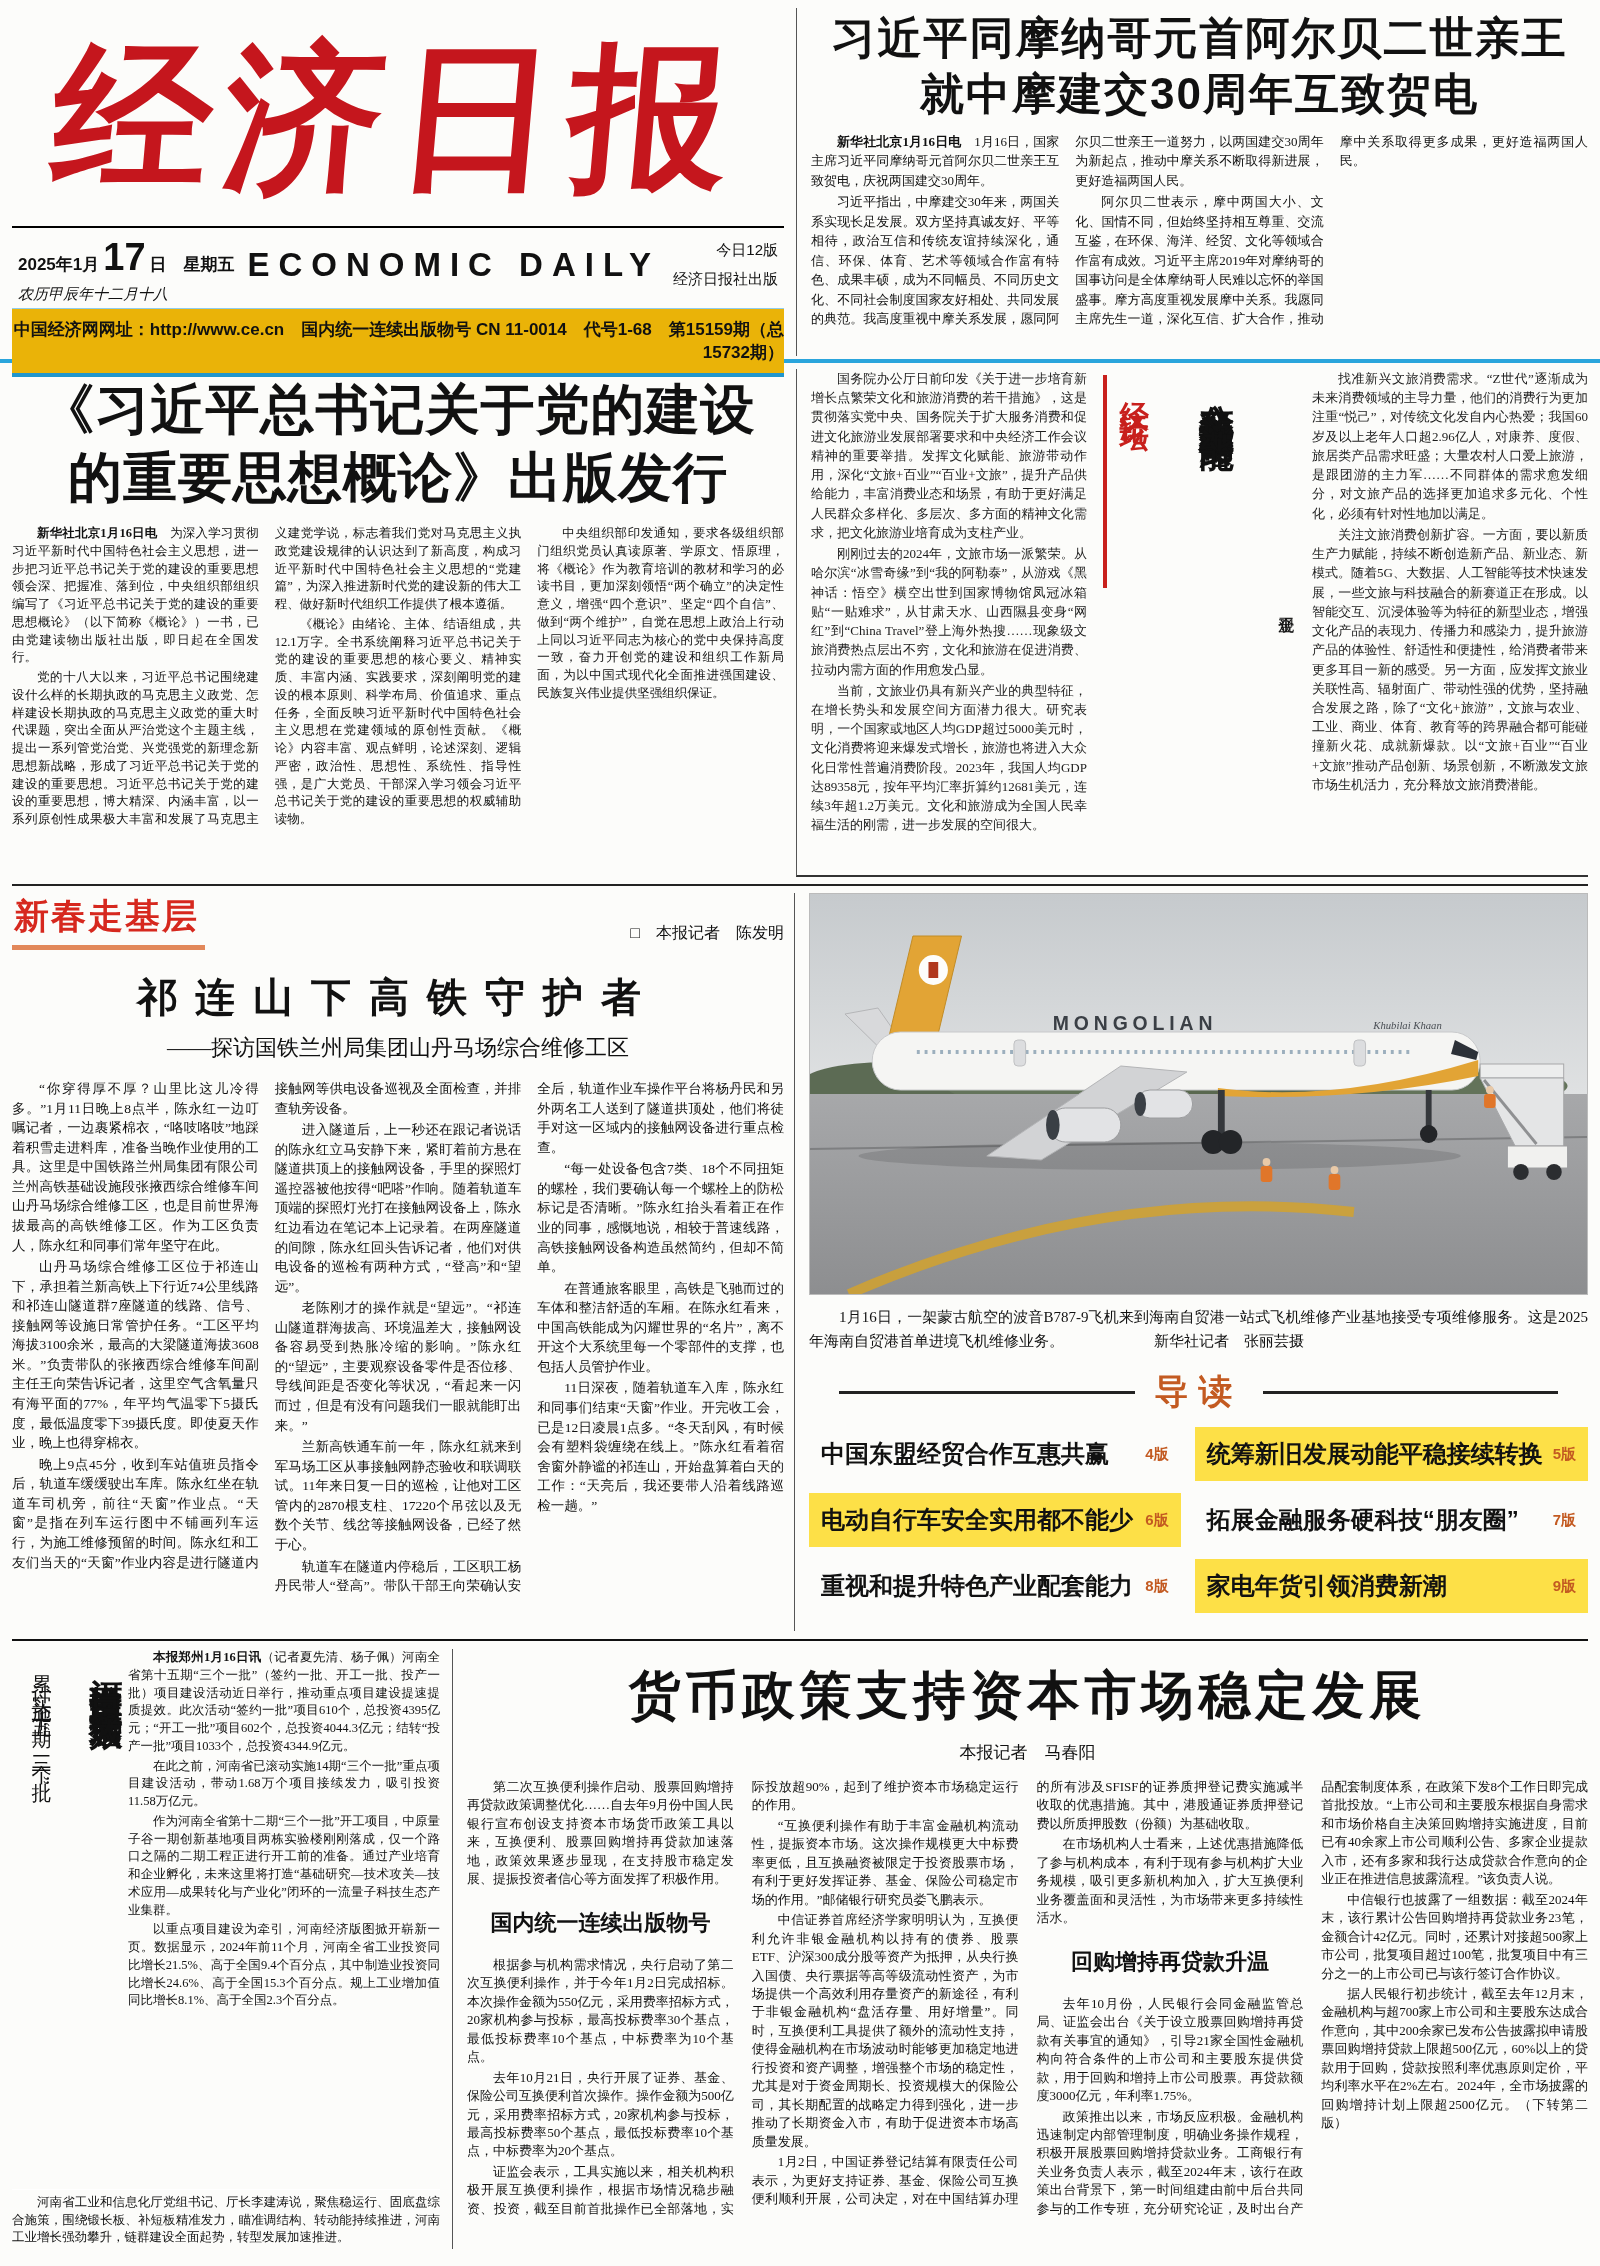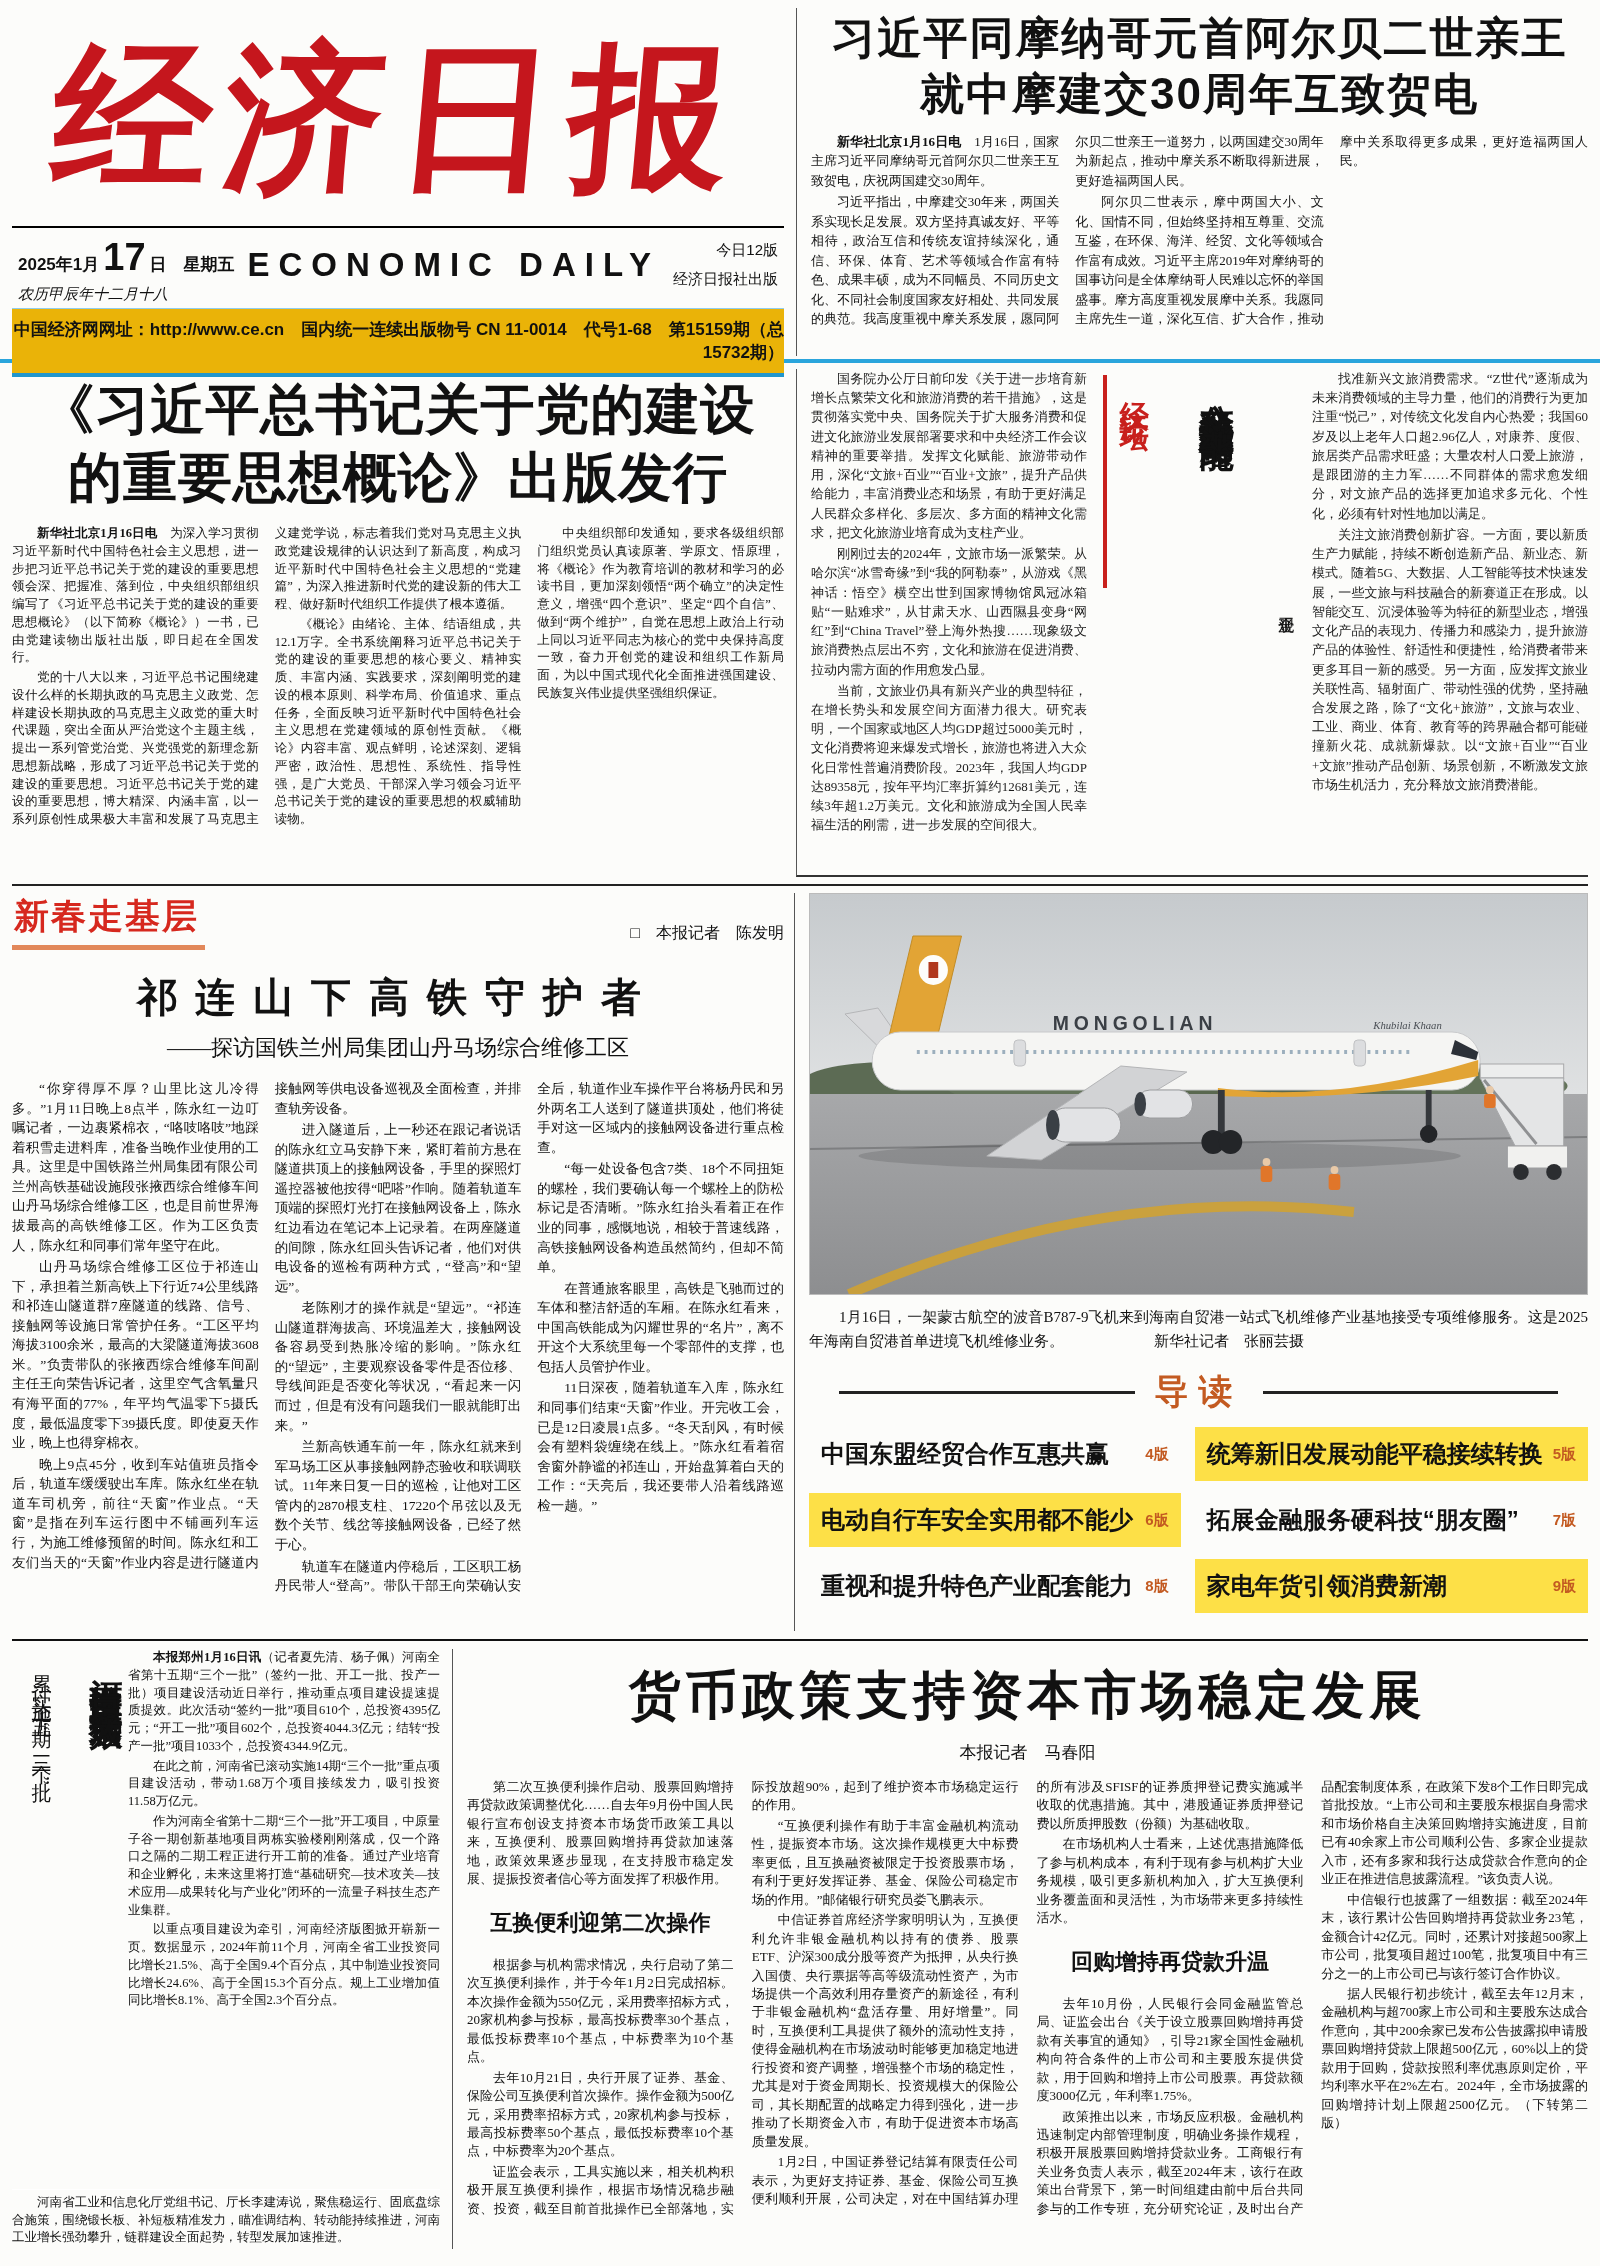--- a/index.html
+++ b/index.html
@@ -316,21 +316,21 @@
       <div class="hn-foot">
         <p>河南省工业和信息化厅党组书记、厅长李建涛说，聚焦稳运行、固底盘综合施策，围绕锻长板、补短板精准发力，瞄准调结构、转动能持续推进，河南工业增长强劲攀升，链群建设全面起势，转型发展加速推进。</p>
       </div>
     </div>
 
     <div class="money">
       <div class="mn-h sans">货币政策支持资本市场稳定发展</div>
       <div class="mn-byline">本报记者　马春阳</div>
       <div class="mn-cols">
         <p>第二次互换便利操作启动、股票回购增持再贷款政策调整优化……自去年9月份中国人民银行宣布创设支持资本市场货币政策工具以来，互换便利、股票回购增持再贷款加速落地，政策效果逐步显现，在支持股市稳定发展、提振投资者信心等方面发挥了积极作用。</p>
-        <div class="subhead">互换便利迎第二次操作</div>
+        <div class="subhead">国内统一连续出版物号</div>
         <p>根据参与机构需求情况，央行启动了第二次互换便利操作，并于今年1月2日完成招标。本次操作金额为550亿元，采用费率招标方式，20家机构参与投标，最高投标费率30个基点，最低投标费率10个基点，中标费率为10个基点。</p>
         <p>去年10月21日，央行开展了证券、基金、保险公司互换便利首次操作。操作金额为500亿元，采用费率招标方式，20家机构参与投标，最高投标费率50个基点，最低投标费率10个基点，中标费率为20个基点。</p>
         <p>证监会表示，工具实施以来，相关机构积极开展互换便利操作，根据市场情况稳步融资、投资，截至目前首批操作已全部落地，实际投放超90%，起到了维护资本市场稳定运行的作用。</p>
         <p>“互换便利操作有助于丰富金融机构流动性，提振资本市场。这次操作规模更大中标费率更低，且互换融资被限定于投资股票市场，有利于更好发挥证券、基金、保险公司稳定市场的作用。”邮储银行研究员娄飞鹏表示。</p>
         <p>中信证券首席经济学家明明认为，互换便利允许非银金融机构以持有的债券、股票ETF、沪深300成分股等资产为抵押，从央行换入国债、央行票据等高等级流动性资产，为市场提供一个高效利用存量资产的新途径，有利于非银金融机构“盘活存量、用好增量”。同时，互换便利工具提供了额外的流动性支持，使得金融机构在市场波动时能够更加稳定地进行投资和资产调整，增强整个市场的稳定性，尤其是对于资金周期长、投资规模大的保险公司，其长期配置的战略定力得到强化，进一步推动了长期资金入市，有助于促进资本市场高质量发展。</p>
         <p>1月2日，中国证券登记结算有限责任公司表示，为更好支持证券、基金、保险公司互换便利顺利开展，公司决定，对在中国结算办理的所有涉及SFISF的证券质押登记费实施减半收取的优惠措施。其中，港股通证券质押登记费以所质押股数（份额）为基础收取。</p>
         <p>在市场机构人士看来，上述优惠措施降低了参与机构成本，有利于现有参与机构扩大业务规模，吸引更多新机构加入，扩大互换便利业务覆盖面和灵活性，为市场带来更多持续性活水。</p>
         <div class="subhead">回购增持再贷款升温</div>
         <p>去年10月份，人民银行会同金融监管总局、证监会出台《关于设立股票回购增持再贷款有关事宜的通知》，引导21家全国性金融机构向符合条件的上市公司和主要股东提供贷款，用于回购和增持上市公司股票。再贷款额度3000亿元，年利率1.75%。</p>
         <p>政策推出以来，市场反应积极。金融机构迅速制定内部管理制度，明确业务操作规程，积极开展股票回购增持贷款业务。工商银行有关业务负责人表示，截至2024年末，该行在政策出台背景下，第一时间组建由前中后台共同参与的工作专班，充分研究论证，及时出台产品配套制度体系，在政策下发8个工作日即完成首批投放。“上市公司和主要股东根据自身需求和市场价格自主决策回购增持实施进度，目前已有40余家上市公司顺利公告、多家企业提款入市，还有多家和我行达成贷款合作意向的企业正在推进信息披露流程。”该负责人说。</p>

